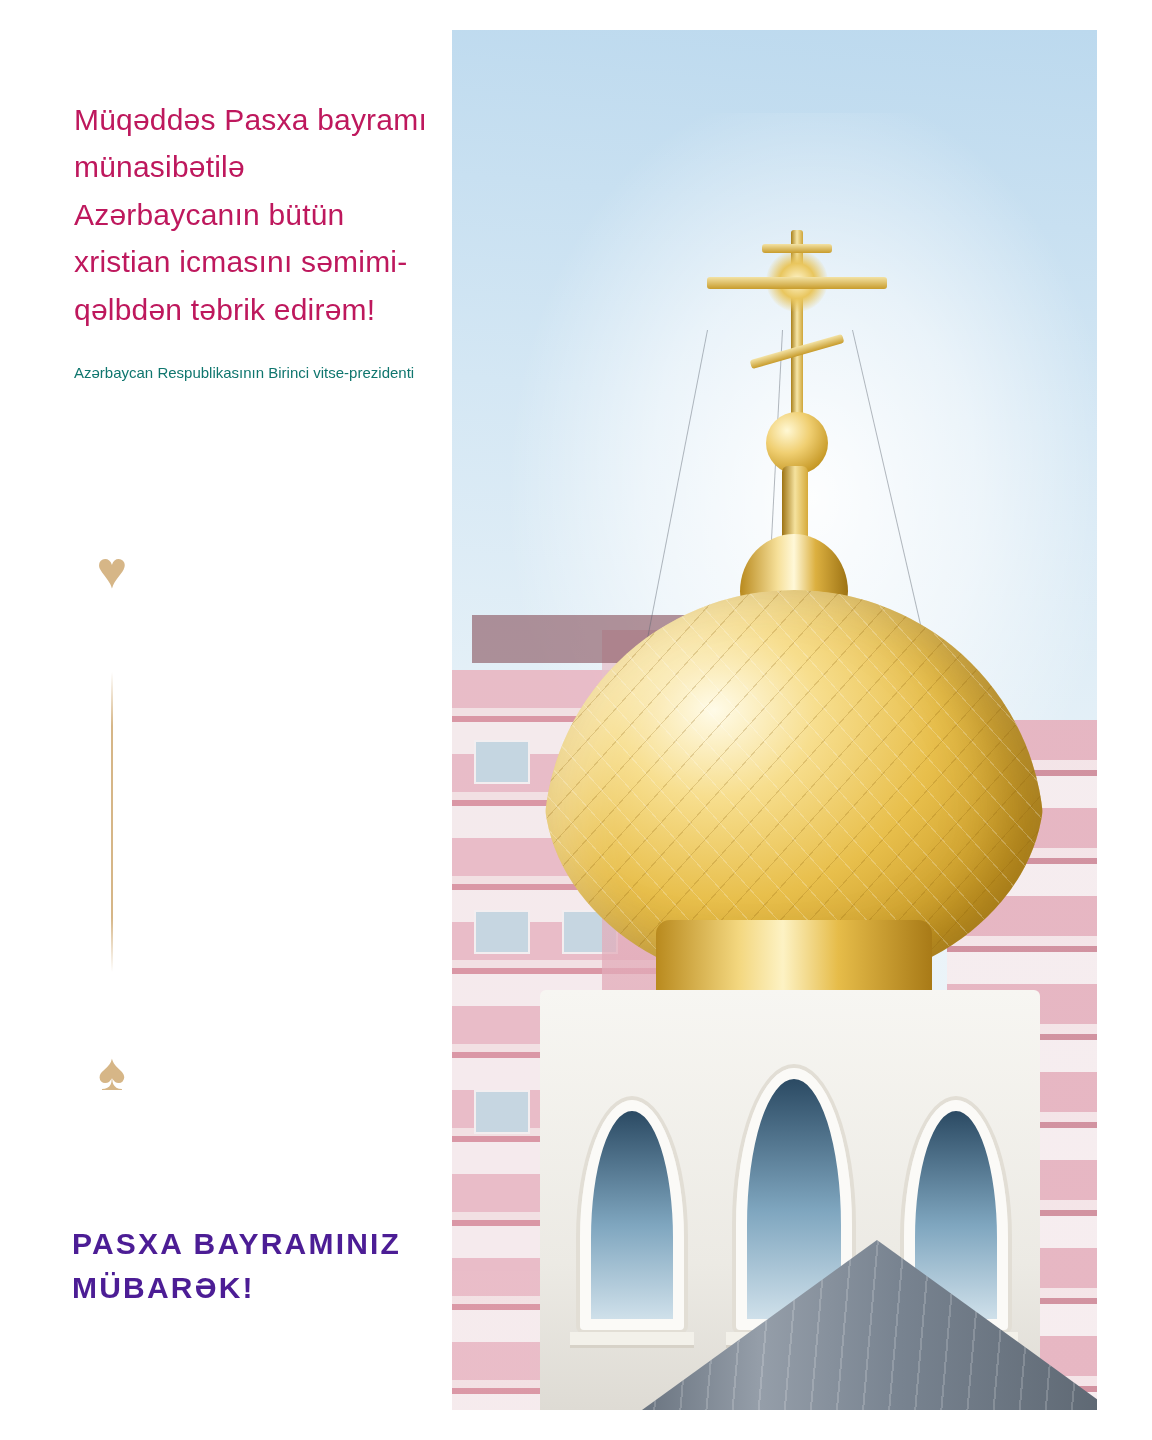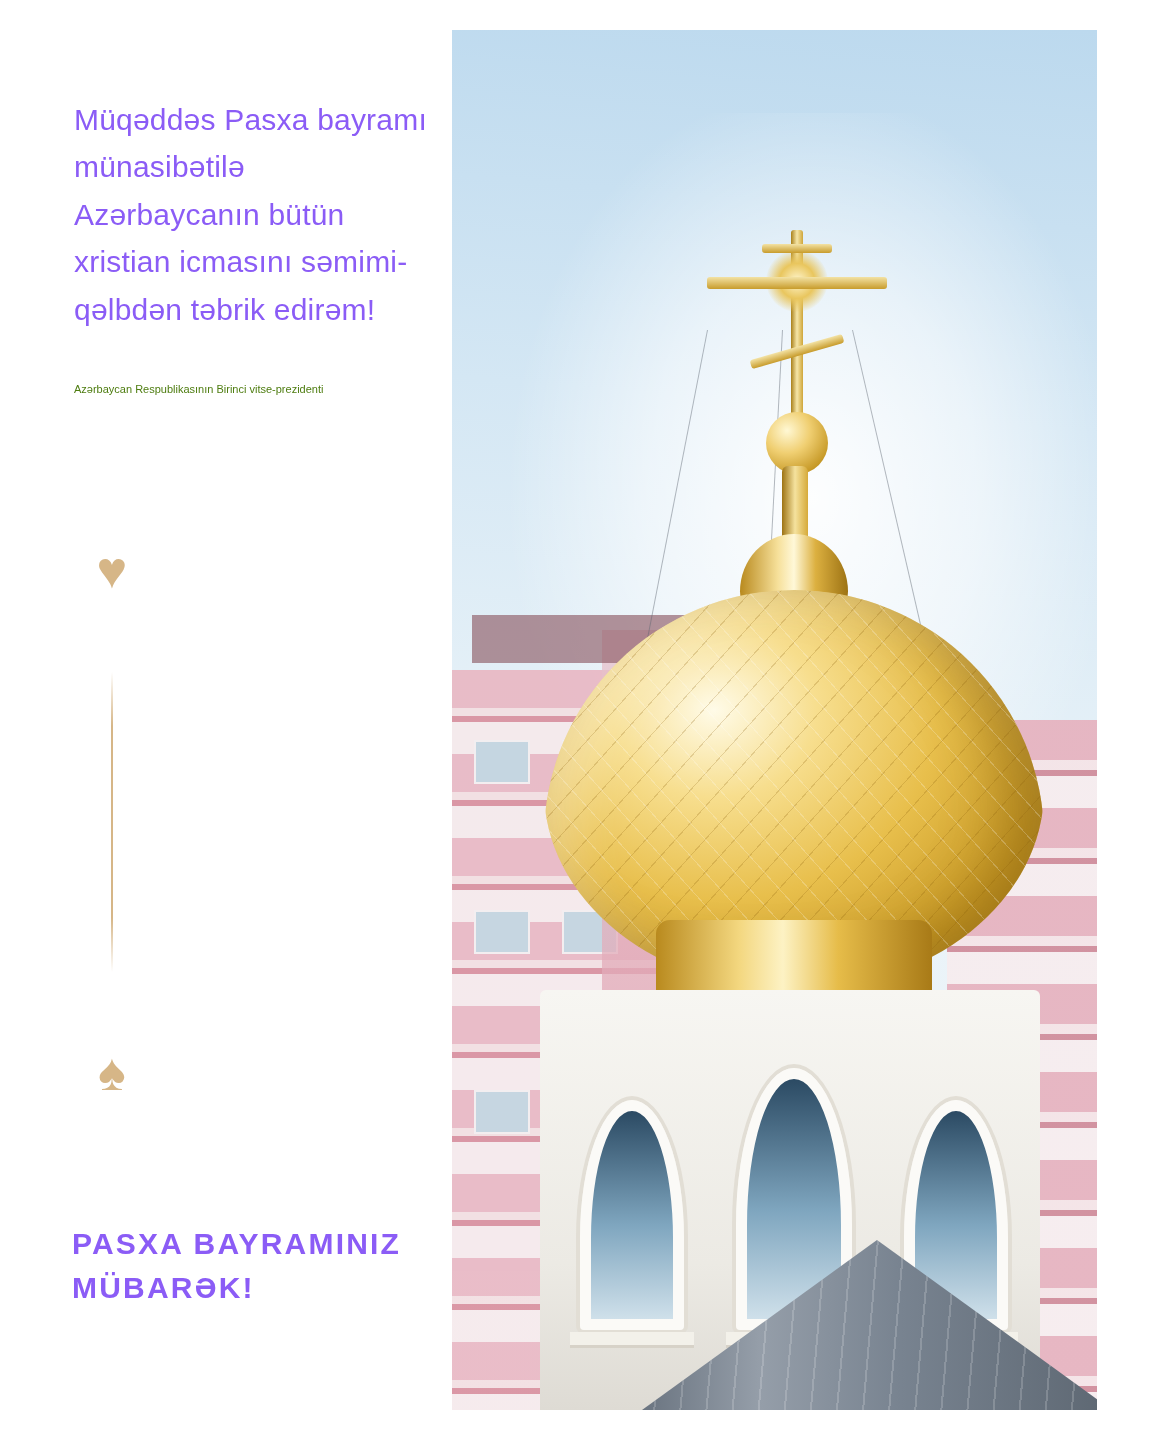--- a/index.html
+++ b/index.html
@@ -227,39 +227,39 @@
   }
 
   
   .headline {
     position: absolute;
     left: 74px;
     top: 96px;
     width: 360px;
     font-size: 30px;
     line-height: 1.58;
-    color: #8b5cf6;
+    color: #be185d;
     font-weight: 400;
     letter-spacing: .2px;
   }
   .signature {
     position: absolute;
     left: 74px;
     top: 308px;
     font-size: 28px;
     color: #4f86ad;
     letter-spacing: .3px;
   }
   .role {
     position: absolute;
     left: 74px;
-    top: 380px;
-    font-size: 11px;
+    top: 361px;
+    font-size: 15px;
     line-height: 1.65;
-    color: #4d7c0f;
+    color: #0f766e;
   }
 
   .ornament-top, .ornament-bottom {
     position: absolute;
     left: 84px;
     width: 56px;
     color: #d6b687;
     font-size: 52px;
     line-height: 1;
     text-align: center;
@@ -278,21 +278,21 @@
 
   .greeting {
     position: absolute;
     left: 72px;
     top: 1222px;
     width: 330px;
     font-size: 30px;
     font-weight: bold;
     line-height: 1.45;
     letter-spacing: 2.2px;
-    color: #8b5cf6;
+    color: #4c1d95;
   }
 </style>
 </head>
 <body>
 
 <div class="card">
 
   <div class="photo">
     <div class="bloom"></div>
 

